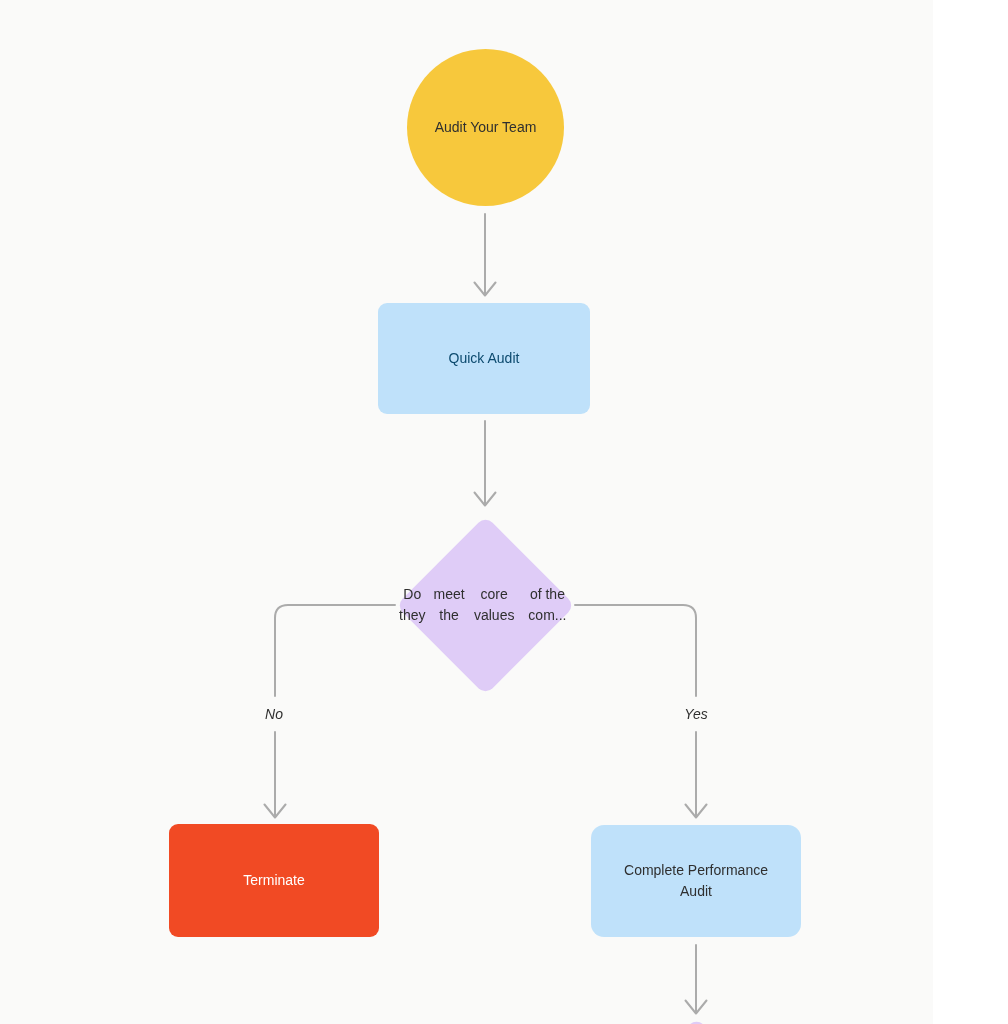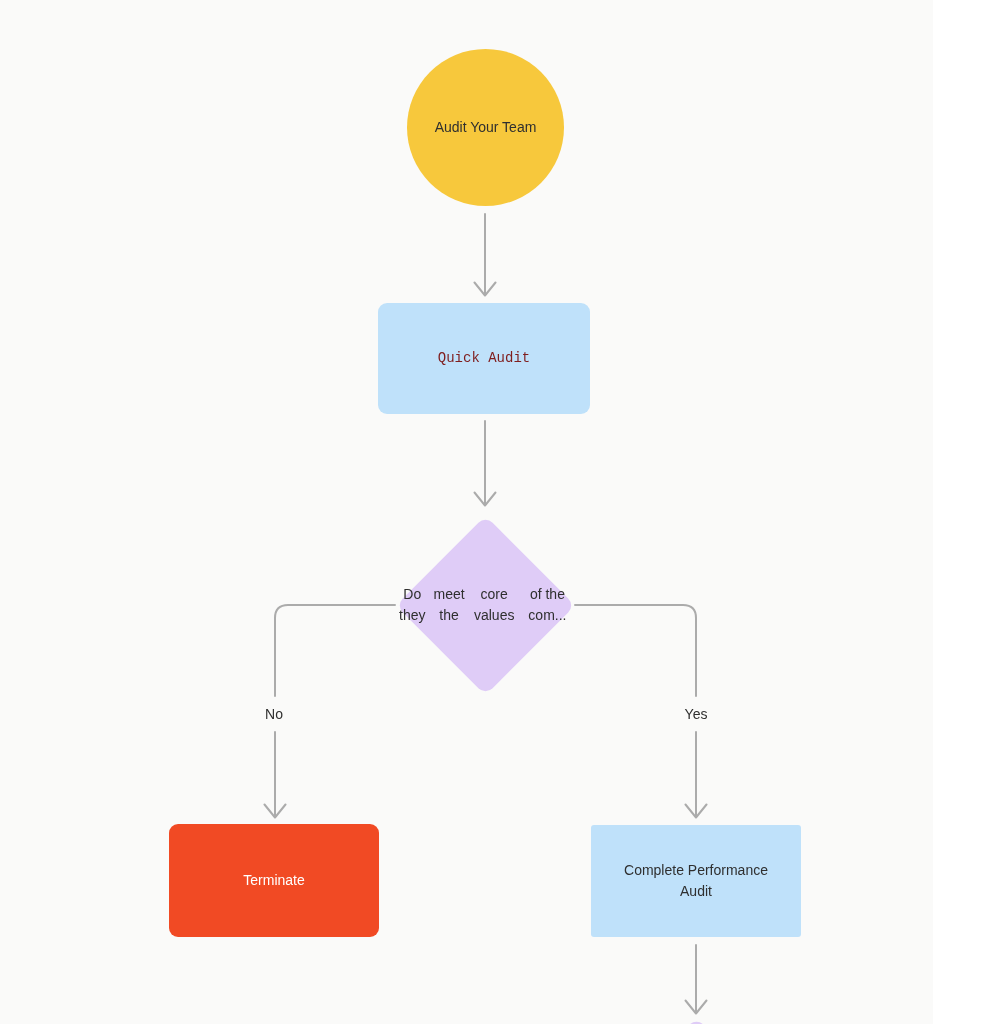--- a/index.html
+++ b/index.html
@@ -53,21 +53,21 @@
   }
   .node-terminate {
     left: 169px; top: 824px;
     width: 210px; height: 113px;
     border-radius: 9px;
     padding: 8px 16px;
   }
   .node-complete-audit {
     left: 591px; top: 825px;
     width: 210px; height: 112px;
-    border-radius: 3px;
+    border-radius: 13px;
     padding: 0 20px;
   }
   .diamond-wrap {
     position: absolute;
     left: 395px; top: 515px;
     width: 180px; height: 180px;
   }
   .diamond-shape {
     position: absolute;
     left: 26.5px; top: 26.5px;
@@ -96,20 +96,21 @@
     transform: rotate(45deg);
     border-radius: 10px;
   }
   .edge-label {
     position: absolute;
     transform: translate(-50%, -50%);
     font-size: 14px;
     font-weight: 500;
     color: #2F2F2F;
     white-space: nowrap;
+    font-style: italic;
   }
   .edge-label-no  { left: 274px; top: 714px; }
   .edge-label-yes { left: 696px; top: 714px; }
 </style>
 </head>
 <body>
 
 <div class="canvas" style="background-color: rgb(250, 250, 249);">
 
   <svg class="edge-layer" width="1008" height="1024" viewBox="0 0 1008 1024">
@@ -121,21 +122,21 @@
       <path class="edge" d="M575 605 H683 Q696 605 696 618 V696"></path>
       <path class="edge" d="M696 732 V817 M685.5 804.5 L696 817.5 L706.5 804.5"></path>
       <path class="edge" d="M696 945 V1013 M685.5 1000.5 L696 1013.5 L706.5 1000.5"></path>
     </g>
   </svg>
 
   <div class="node node-start" style="background-color: rgb(247, 200, 60); color: rgb(47, 47, 47);">
     <span class="node-label">Audit Your Team</span>
   </div>
 
-  <div class="node node-quick-audit" style="background-color: rgb(191, 225, 250); color: #7f1d1d; font-family: Liberation Mono, monospace;">
+  <div class="node node-quick-audit" style="background-color: rgb(191, 225, 250); color: #0c4a6e;">
     <span class="node-label">Quick Audit</span>
   </div>
 
   <div class="diamond-wrap">
     <div class="diamond-shape" style="background-color: rgb(223, 204, 247);"></div>
     <div class="diamond-text" style="color: rgb(47, 47, 47);">
       <span>Do they</span>
       <span>meet the</span>
       <span>core values</span>
       <span>of the com...</span>

